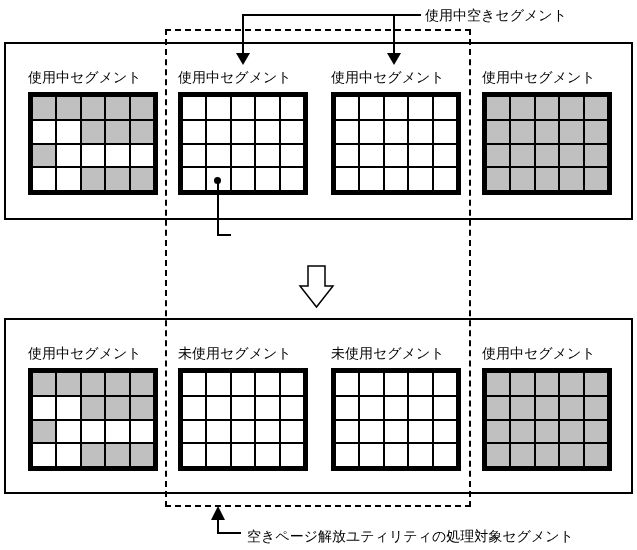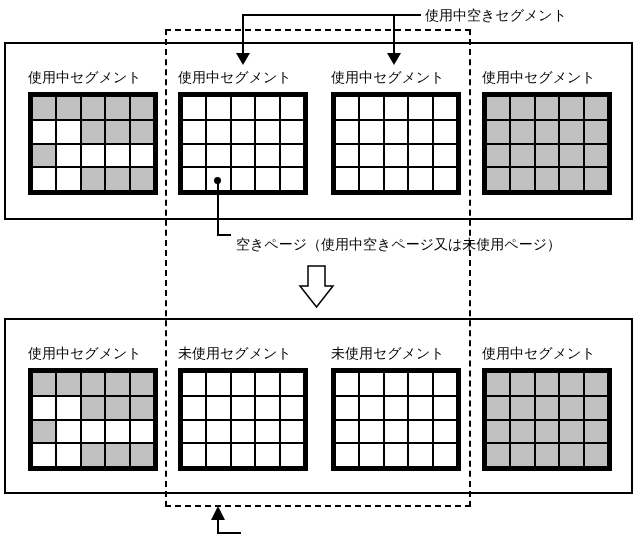--- a/index.html
+++ b/index.html
@@ -263,23 +263,23 @@
   <div class="hline" style="left:242px;top:14px;width:179px"></div>
   <div class="vline" style="left:242px;top:14px;height:40px"></div>
   <div class="vline" style="left:393px;top:14px;height:40px"></div>
   <div class="arrow-down" style="left:236px;top:53px"></div>
   <div class="arrow-down" style="left:387px;top:53px"></div>
   <div class="callout-text" style="left:425px;top:7px">使用中空きセグメント</div>
 
   <div class="dot" style="left:214px;top:177px"></div>
   <div class="vline" style="left:217px;top:183px;height:53px"></div>
   <div class="hline" style="left:217px;top:234px;width:14px"></div>
-  <div class="callout-text" style="left:236px;top:236px">空きページ（使用中空きページ又は未使用ページ）</div>
 
   <svg class="proc-arrow" style="left:297px;top:264px" width="40" height="46" viewBox="0 0 40 46">
     <polygon points="11,2 28,2 28,22 36,22 19.5,43 3,22 11,22" fill="#ffffff" stroke="#000000" stroke-width="1.5"></polygon>
   </svg>
 
   <div class="arrow-up" style="left:211px;top:506px"></div>
   <div class="vline" style="left:217px;top:518px;height:16px"></div>
   <div class="hline" style="left:217px;top:532px;width:24px"></div>
+  <div class="callout-text" style="left:247px;top:528px">空きページ解放ユティリティの処理対象セグメント</div>
 
 </div>
 
 </body></html>

